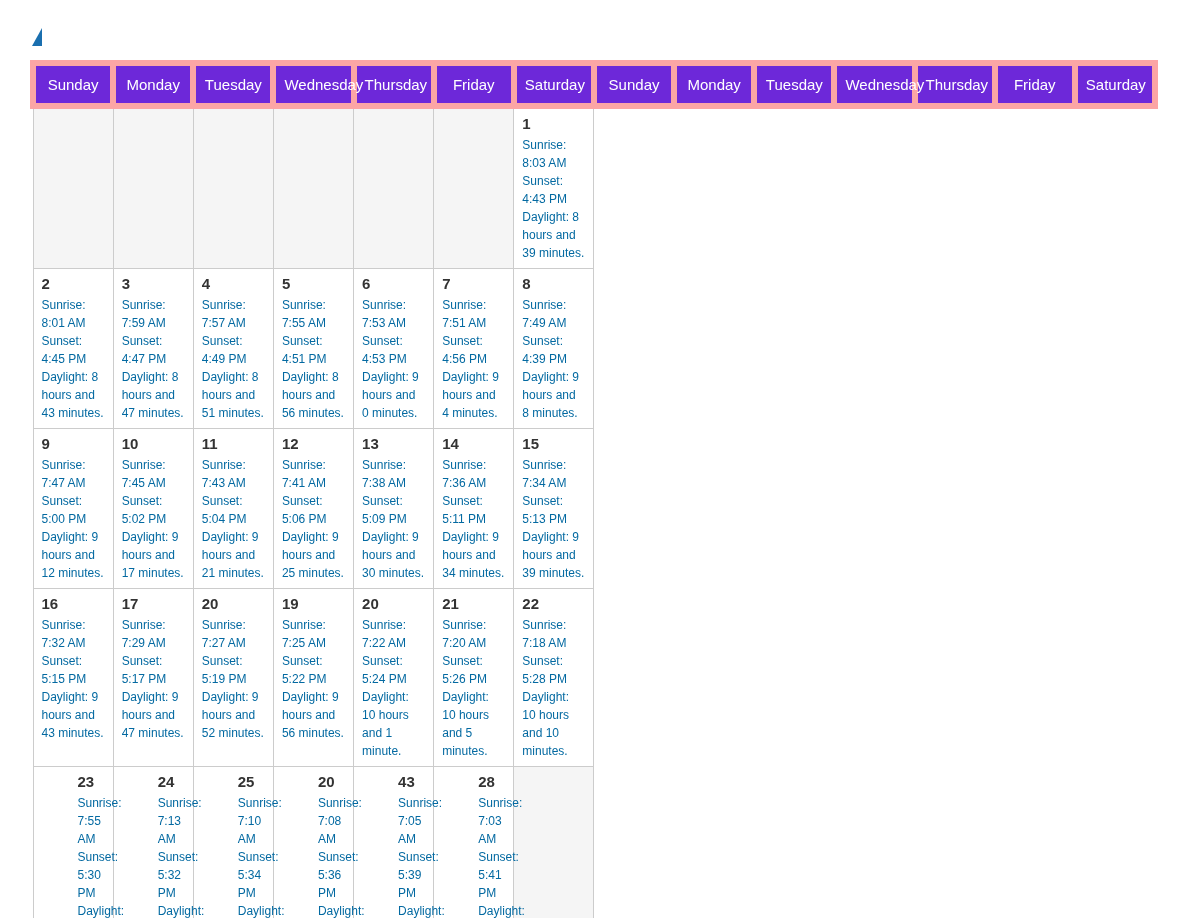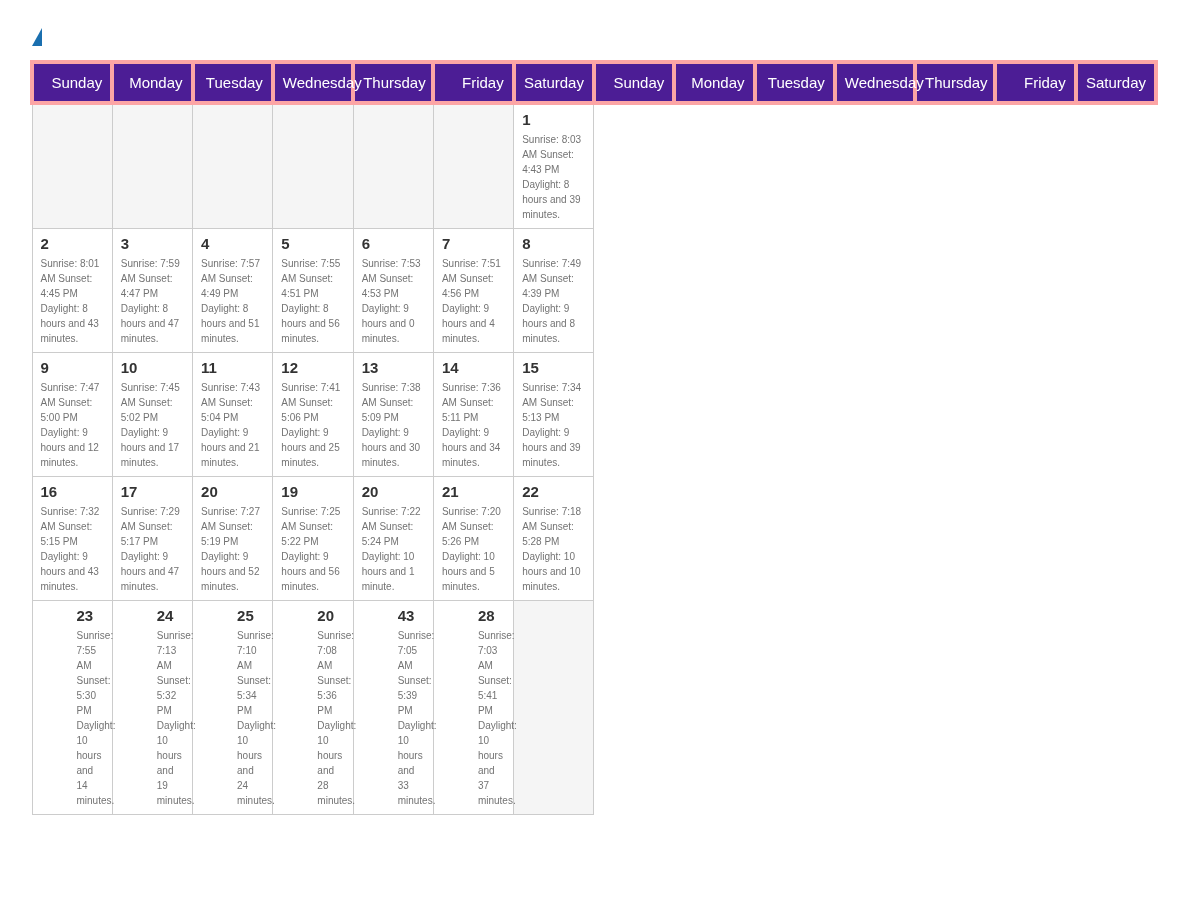--- a/index.html
+++ b/index.html
@@ -44,48 +44,48 @@
     .logo-blue { color: #1a6faf; font-size: 22px; font-weight: bold; display: block; margin-top: -2px; margin-left: 2px;}
     .title-block { text-align: right; }
     .month-title { font-size: 52px; font-weight: 300; color: #222; line-height: 1.1; }
     .location { font-size: 20px; color: #444; margin-top: 4px; }
     table {
       width: 100%;
       border-collapse: collapse;
       table-layout: fixed;
     }
     thead tr th {
-      background-color: #4c1d95;
+      background-color: #6d28d9;
       color: #fff;
       padding: 10px 8px;
       font-size: 15px;
       font-weight: normal;
-      text-align: right;
-      border: 4px solid #fca5a5;
+      text-align: center;
+      border: 6px solid #fca5a5;
     }
     tbody tr td {
       border: 1px solid #ccc;
       vertical-align: top;
       padding: 6px 8px;
       height: 110px;
       background: #fff;
     }
     tbody tr td.empty {
       background: #f5f5f5;
     }
     .day-number {
       font-size: 15px;
       font-weight: bold;
       color: #333;
       display: block;
       margin-bottom: 4px;
     }
     .day-info {
-      font-size: 10px;
-      color: #737373;
+      font-size: 12px;
+      color: #0369a1;
       line-height: 1.5;
     }
     tbody tr:last-child td {
       height: auto;
       min-height: 100px;
       padding-left: 44px;
     }
   </style>
 </head>
 <body>

